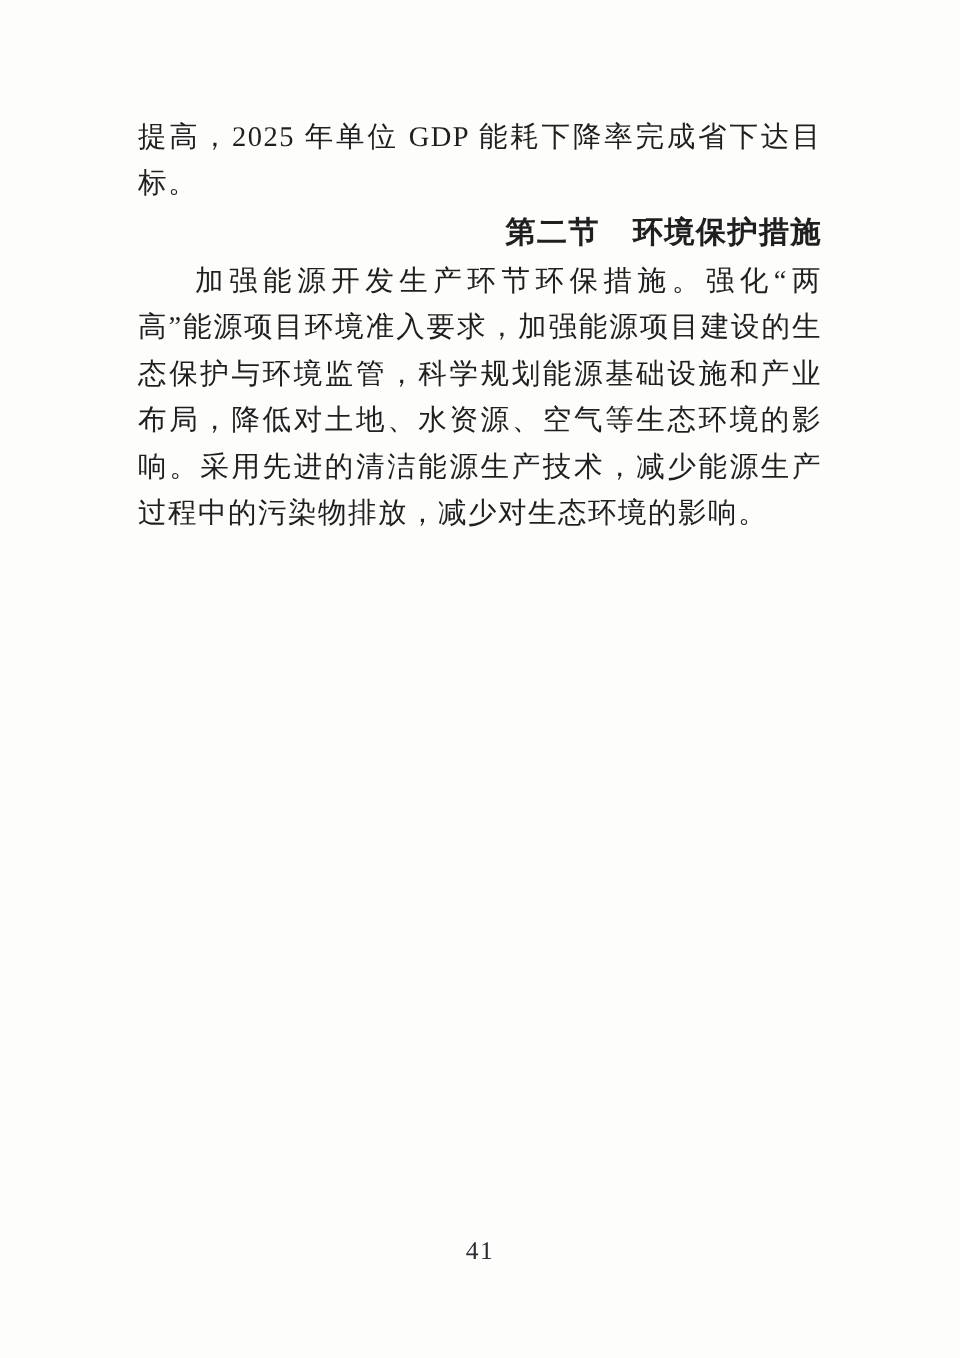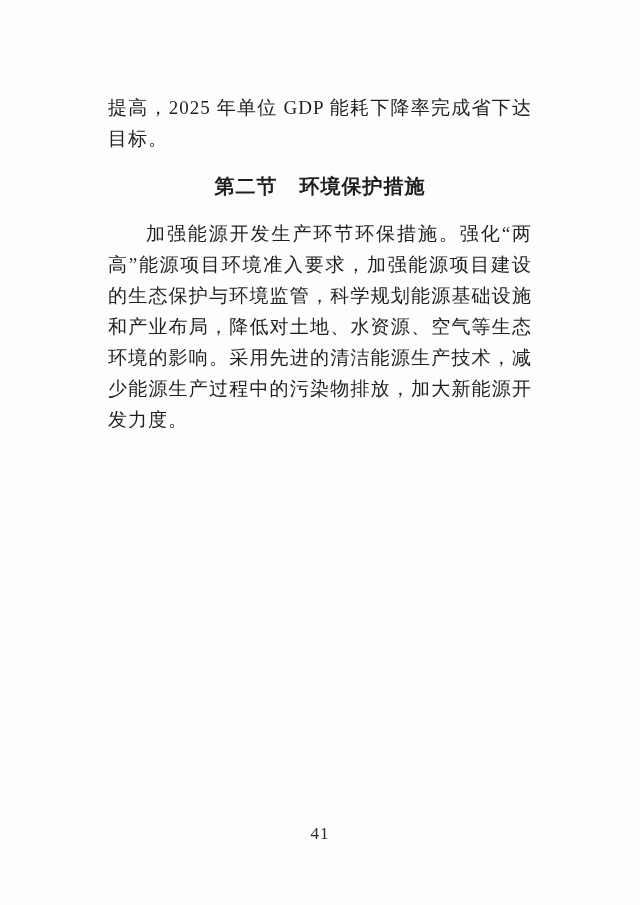--- a/index.html
+++ b/index.html
@@ -16,38 +16,38 @@
     font-family: "Liberation Serif", "DejaVu Serif", serif;
     color: #1f1f1f;
   }
   .content {
     position: absolute;
     top: 76px;
     left: 92px;
     width: 456px;
   }
   .para {
-    margin: 16px;
+    margin: 0;
     font-size: 19px;
     line-height: 31px;
     letter-spacing: 1px;
     text-align: justify;
   }
   .para.indent {
     text-indent: 2em;
   }
   .para.no-indent {
     text-indent: 0;
   }
   .heading {
     margin: 1px 0;
     font-size: 20px;
     line-height: 32px;
     font-weight: bold;
-    text-align: center;
+    text-align: right;
     letter-spacing: 1px;
   }
   .heading .section-number {
     margin-right: 1.1em;
   }
   .footer {
     position: absolute;
     top: 822px;
     left: 0;
     width: 100%;
@@ -64,19 +64,19 @@
 <div class="page">
   <div class="content">
 
     <p class="para no-indent">提高，2025 年单位 GDP 能耗下降率完成省下达目标。</p>
 
     <h2 class="heading">
       <span class="section-number">第二节</span><span>环境保护措施</span>
     </h2>
 
 
-    <p class="para indent">加强能源开发生产环节环保措施。强化“两高”能源项目环境准入要求，加强能源项目建设的生态保护与环境监管，科学规划能源基础设施和产业布局，降低对土地、水资源、空气等生态环境的影响。采用先进的清洁能源生产技术，减少能源生产过程中的污染物排放，加大新能源开发力度。</p>
+    <p class="para indent">加强能源开发生产环节环保措施。强化“两高”能源项目环境准入要求，加强能源项目建设的生态保护与环境监管，科学规划能源基础设施和产业布局，降低对土地、水资源、空气等生态环境的影响。采用先进的清洁能源生产技术，减少能源生产过程中的污染物排放，减少对生态环境的影响。</p>
 
 
   </div>
 
   <div class="footer">41</div>
 </div>
 
 </body></html>

